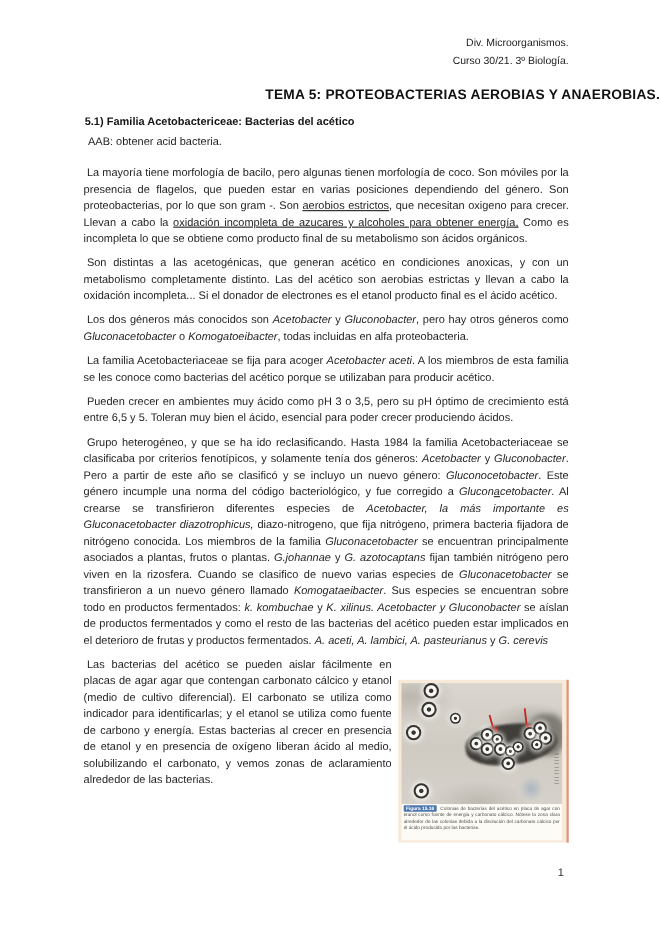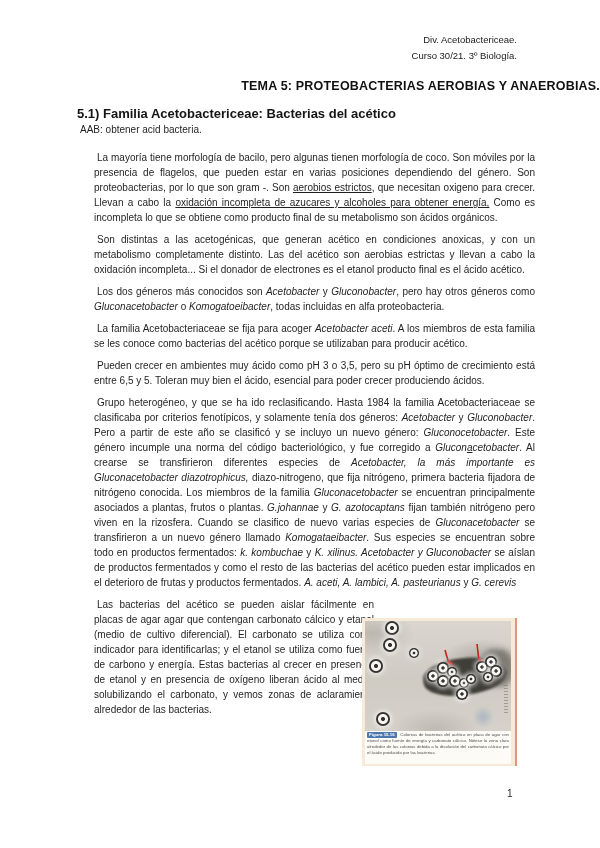--- a/index.html
+++ b/index.html
@@ -18,28 +18,28 @@
     color:#1a1a1a;
   }
   .doc-title{
     position:absolute;top:79px;left:0;right:0;
     text-align:right;
     font-size:12.5px;font-weight:bold;color:#111;
     letter-spacing:0.2px;
   }
   .section-heading{
     position:absolute;top:106px;left:77px;
-    font-size:13px;font-weight:bold;color:#151515;
+    font-size:10px;font-weight:bold;color:#151515;
   }
   .abbrev-note{
     position:absolute;top:124px;left:80px;
     font-size:10px;
   }
   .content{
-    position:absolute;top:150px;left:76px;width:441px;margin-left:18px;
+    position:absolute;top:150px;left:76px;width:441px;
   }
   .content p{
     margin:0 0 7px 0;
     font-size:10px;line-height:15px;
     text-align:justify;
     text-indent:3px;
   }
   .content p.narrow{width:280px;margin-bottom:0;}
   
   .figure{
@@ -108,21 +108,21 @@
     position:absolute;left:507px;top:788px;
     font-size:10px;color:#2a2a2a;
   }
 </style>
 </head>
 <body>
 
 <div class="page">
 
   <div class="doc-header">
-    <div>Div. Acetobactericeae.</div>
+    <div>Div. Microorganismos.</div>
     <div>Curso 30/21. 3º Biología.</div>
   </div>
 
   <div class="doc-title">TEMA 5: PROTEOBACTERIAS AEROBIAS Y ANAEROBIAS.</div>
 
   <div class="section-heading">5.1) Familia Acetobactericeae: Bacterias del acético</div>
 
   <div class="abbrev-note">AAB: obtener acid bacteria.</div>
 
   <div class="content">

